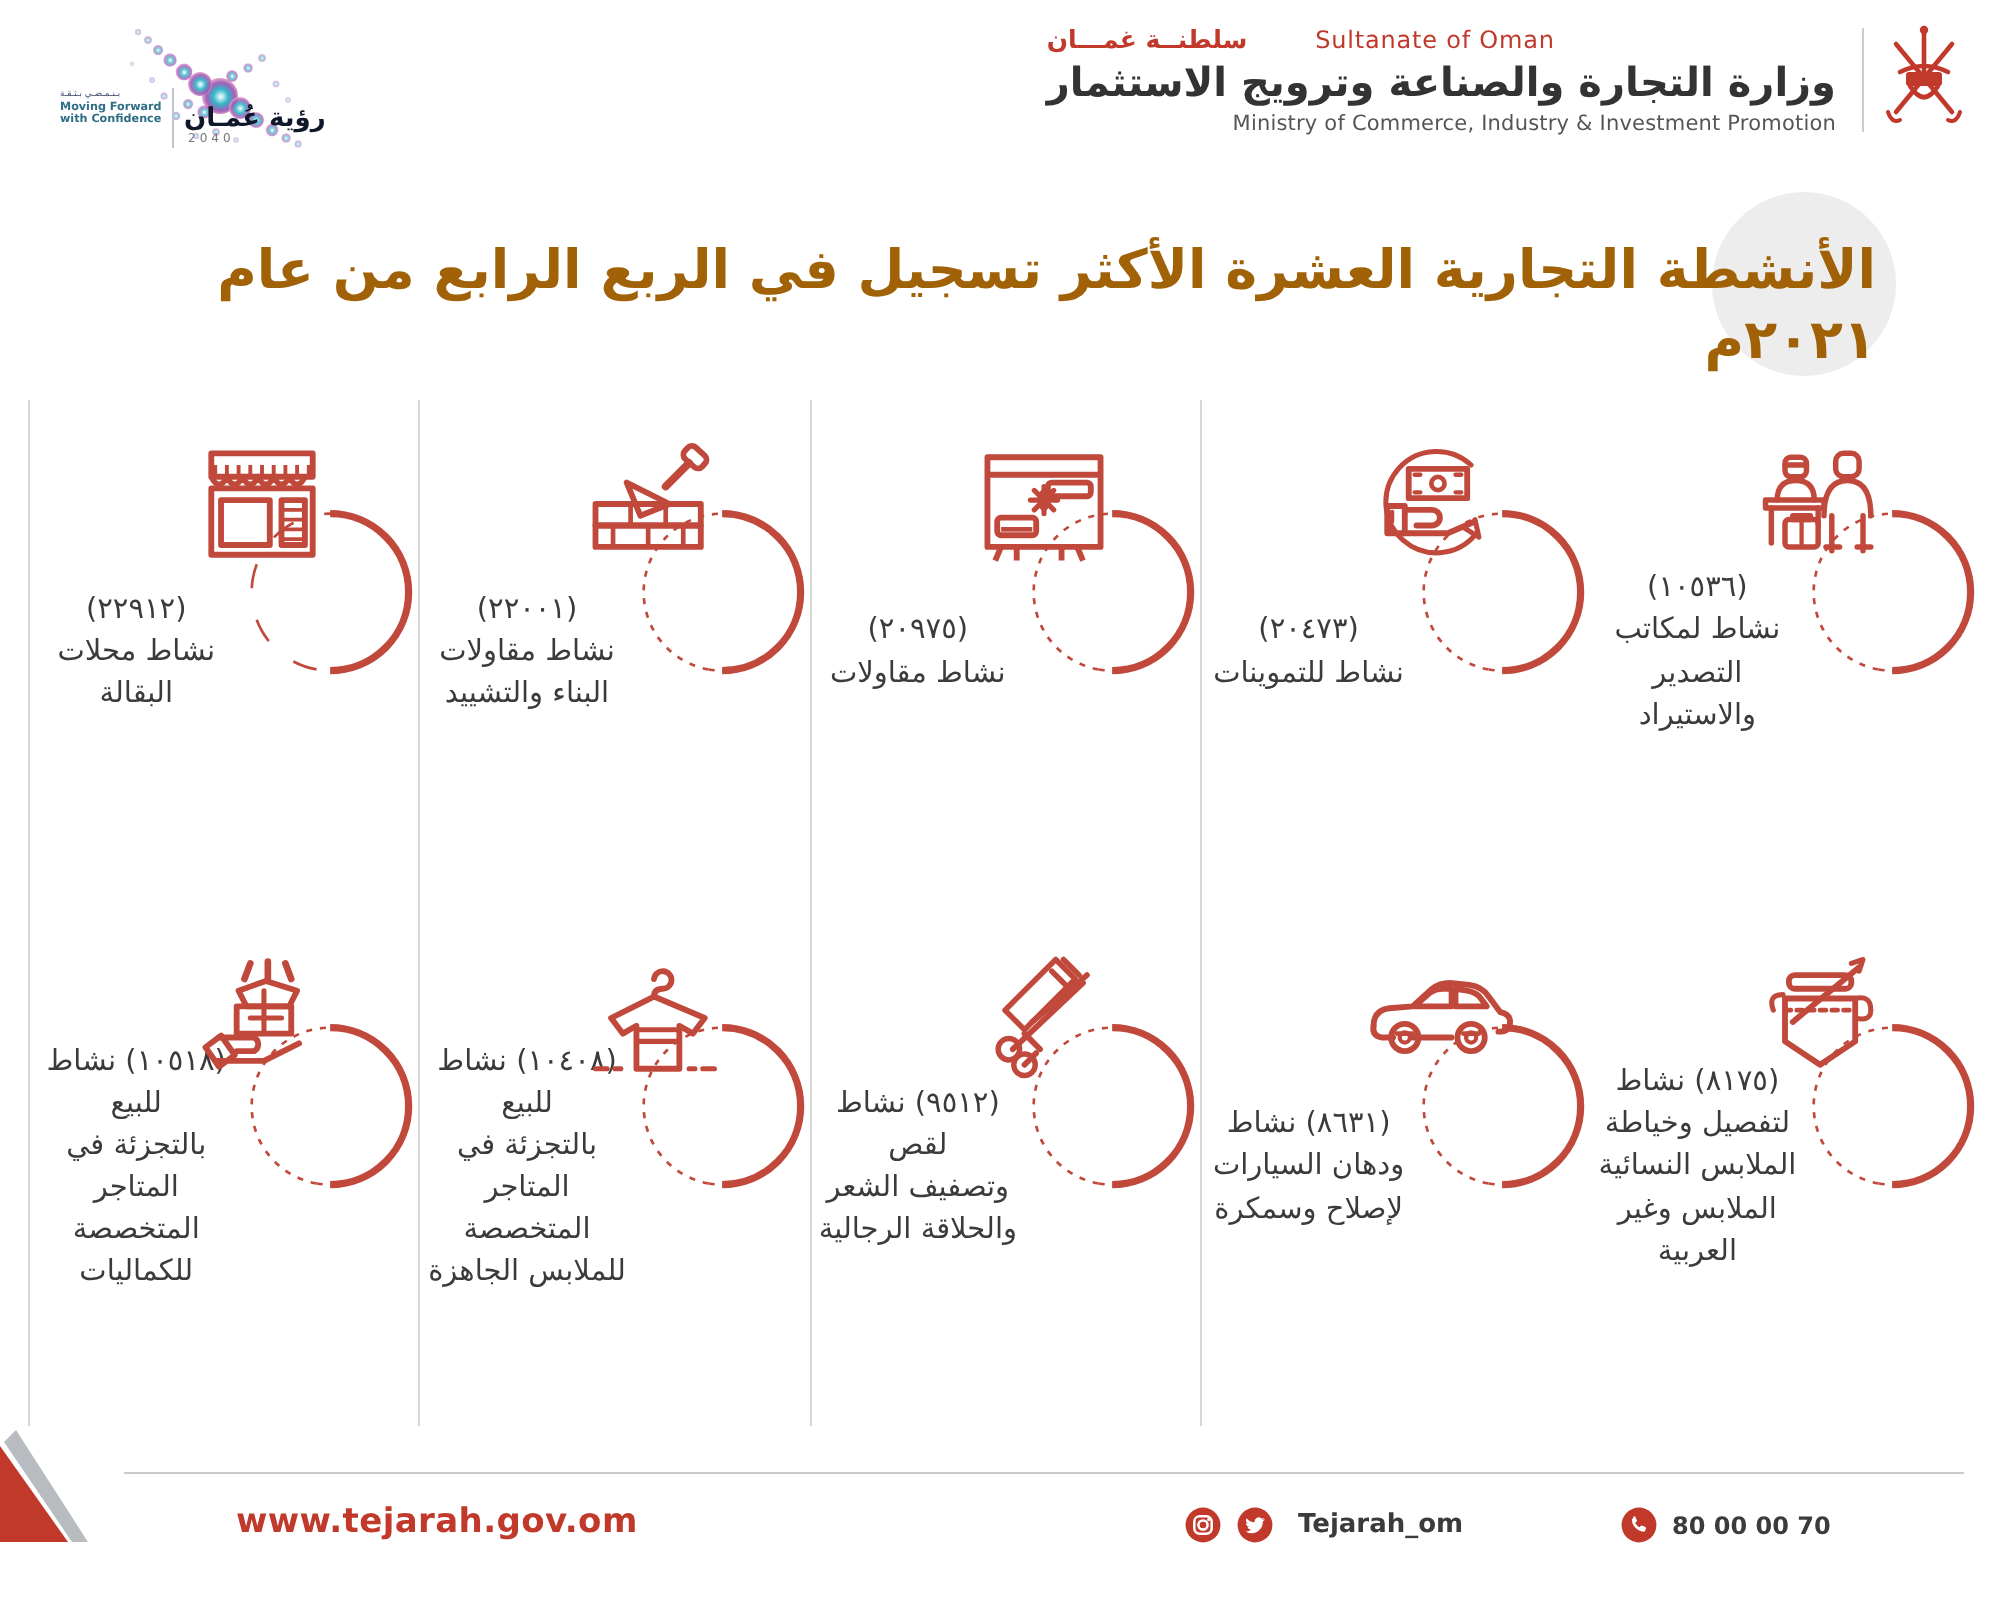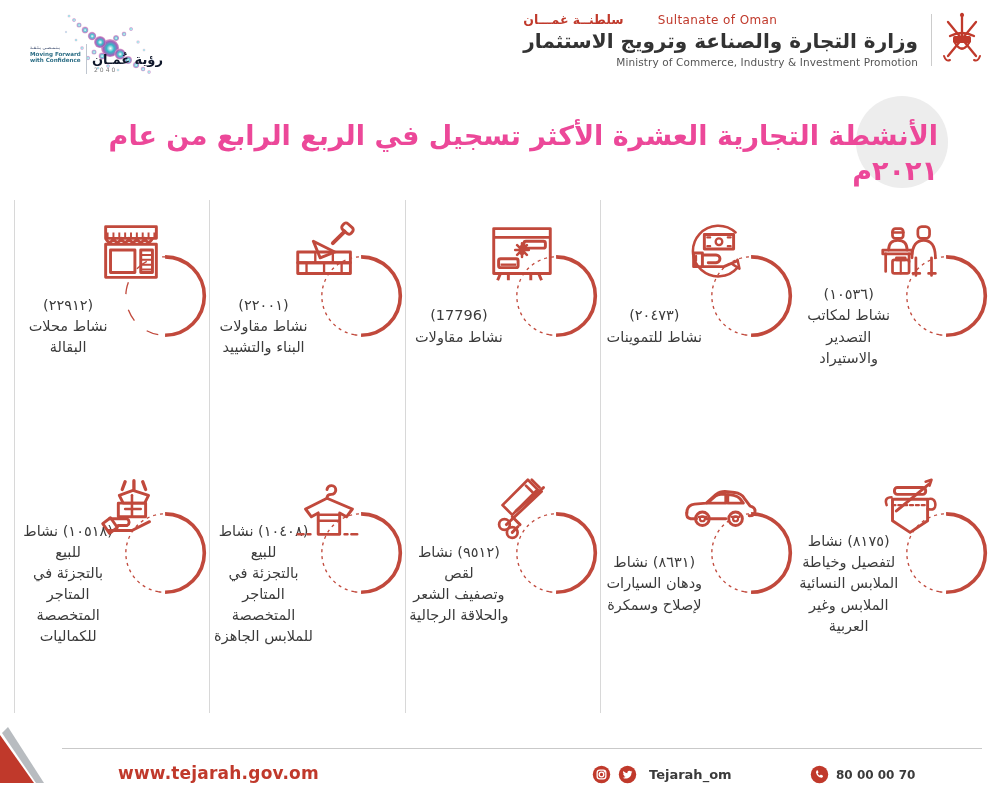--- a/index.html
+++ b/index.html
@@ -28,41 +28,41 @@
   .min-ar-small{font-size:12.5px;color:#c0392b;font-weight:bold;letter-spacing:1px;}
   .min-en-small{font-size:12px;color:#c0392b;font-weight:normal;letter-spacing:.4px;}
   .min-ar-big{font-size:20px;color:#333333;font-weight:bold;margin-top:2px;letter-spacing:0;}
   .min-en-big{font-size:10.5px;color:#555555;margin-top:3px;letter-spacing:.1px;}
   .min-sep{position:absolute;right:68px;top:14px;width:1px;height:52px;background:#cccccc;}
   .khanjar{position:absolute;right:12px;top:10px;width:52px;height:62px;}
 
   
   .title-blob{position:absolute;right:52px;top:96px;width:92px;height:92px;border-radius:50%;background:#ededed;}
   .title{position:absolute;right:62px;top:118px;width:880px;text-align:right;
-    font-size:27px;font-weight:bold;color:#ec4899;direction:rtl;line-height:1.3;}
+    font-size:27px;font-weight:bold;color:#a16207;direction:rtl;line-height:1.3;}
 
   
   .grid{position:absolute;top:200px;left:14px;width:972px;}
   .row{display:flex;flex-direction:row-reverse;width:972px;}
   .row1{height:245px;}
   .row2{height:268px;padding-left:12px;}
   .cell{width:194.4px;position:relative;display:flex;flex-direction:row;align-items:center;}
   .cell:not(:last-child){border-left:1px solid #d8d8d8;}
   .row1 .cell:not(:last-child){border-left:1px solid #d8d8d8;}
 
   .circle{position:relative;width:146px;height:146px;margin-top:5px;}
   .circle svg{position:absolute;inset:0;}
   .glyph{position:absolute;left:50%;top:50%;transform:translate(-50%,-50%);width:78px;height:78px;}
 
   .caption{margin-top:8px;width:176px;text-align:center;direction:rtl;
     font-size:14.5px;line-height:1.45;color:#3b3b3b;}
   .row2 .caption{margin-top:10px;}
 
   
-  .footer{position:absolute;left:0;bottom:4px;width:936px;height:92px;}
+  .footer{position:absolute;left:0;bottom:16px;width:936px;height:92px;}
   .foot-line{position:absolute;left:62px;bottom:52px;width:920px;height:1px;background:#c9c9c9;}
   .corner{position:absolute;left:0;bottom:18px;width:70px;height:74px;}
   .foot-url{position:absolute;left:118px;bottom:18px;font-size:17px;font-weight:bold;color:#c0392b;
     direction:ltr;letter-spacing:.2px;}
   .foot-social{position:absolute;left:592px;bottom:17px;display:flex;align-items:center;gap:7px;direction:ltr;}
   .foot-handle{font-size:13px;font-weight:bold;color:#3b3b3b;margin-left:5px;}
   .foot-phone{position:absolute;left:810px;bottom:17px;display:flex;align-items:center;gap:7px;direction:ltr;}
   .foot-phone-num{font-size:12px;font-weight:bold;color:#3b3b3b;}
   .ico{width:19px;height:19px;display:block;}
 </style>
@@ -224,21 +224,21 @@
               <path d="M18 53 h16" stroke-width="2.4"></path>
               <path d="M18 62 l-3 7 M26 62 l0 7 M57 62 l3 7 M49 62 l0 7" stroke-width="3"></path>
               <g stroke-width="2.6" stroke-linecap="round">
                 <path d="M40 31 v14 M33 38 h14 M35 33 l10 10 M45 33 l-10 10"></path>
                 <path d="M40 33 l-2.5 2.5 M40 33 l2.5 2.5 M40 43 l-2.5 -2.5 M40 43 l2.5 -2.5" stroke-width="2"></path>
               </g>
             </g>
           </svg>
         </div>
         <div class="caption">
-          <div>(17796)</div>
+          <div>(٢٠٩٧٥)</div>
           <div class="lbl">نشاط مقاولات</div>
         </div>
       </div>
 
       <div class="cell">
         <div class="circle">
           <svg viewBox="0 0 146 146">
             <circle cx="73" cy="73" r="65" fill="none" stroke="#c1493c" stroke-width="2.2" style="stroke-dasharray:5 6.5" transform="rotate(100 73 73)"></circle>
             <path d="M73 8 A65 65 0 0 1 73 138" fill="none" stroke="#c1493c" stroke-width="6"></path>
           </svg>

